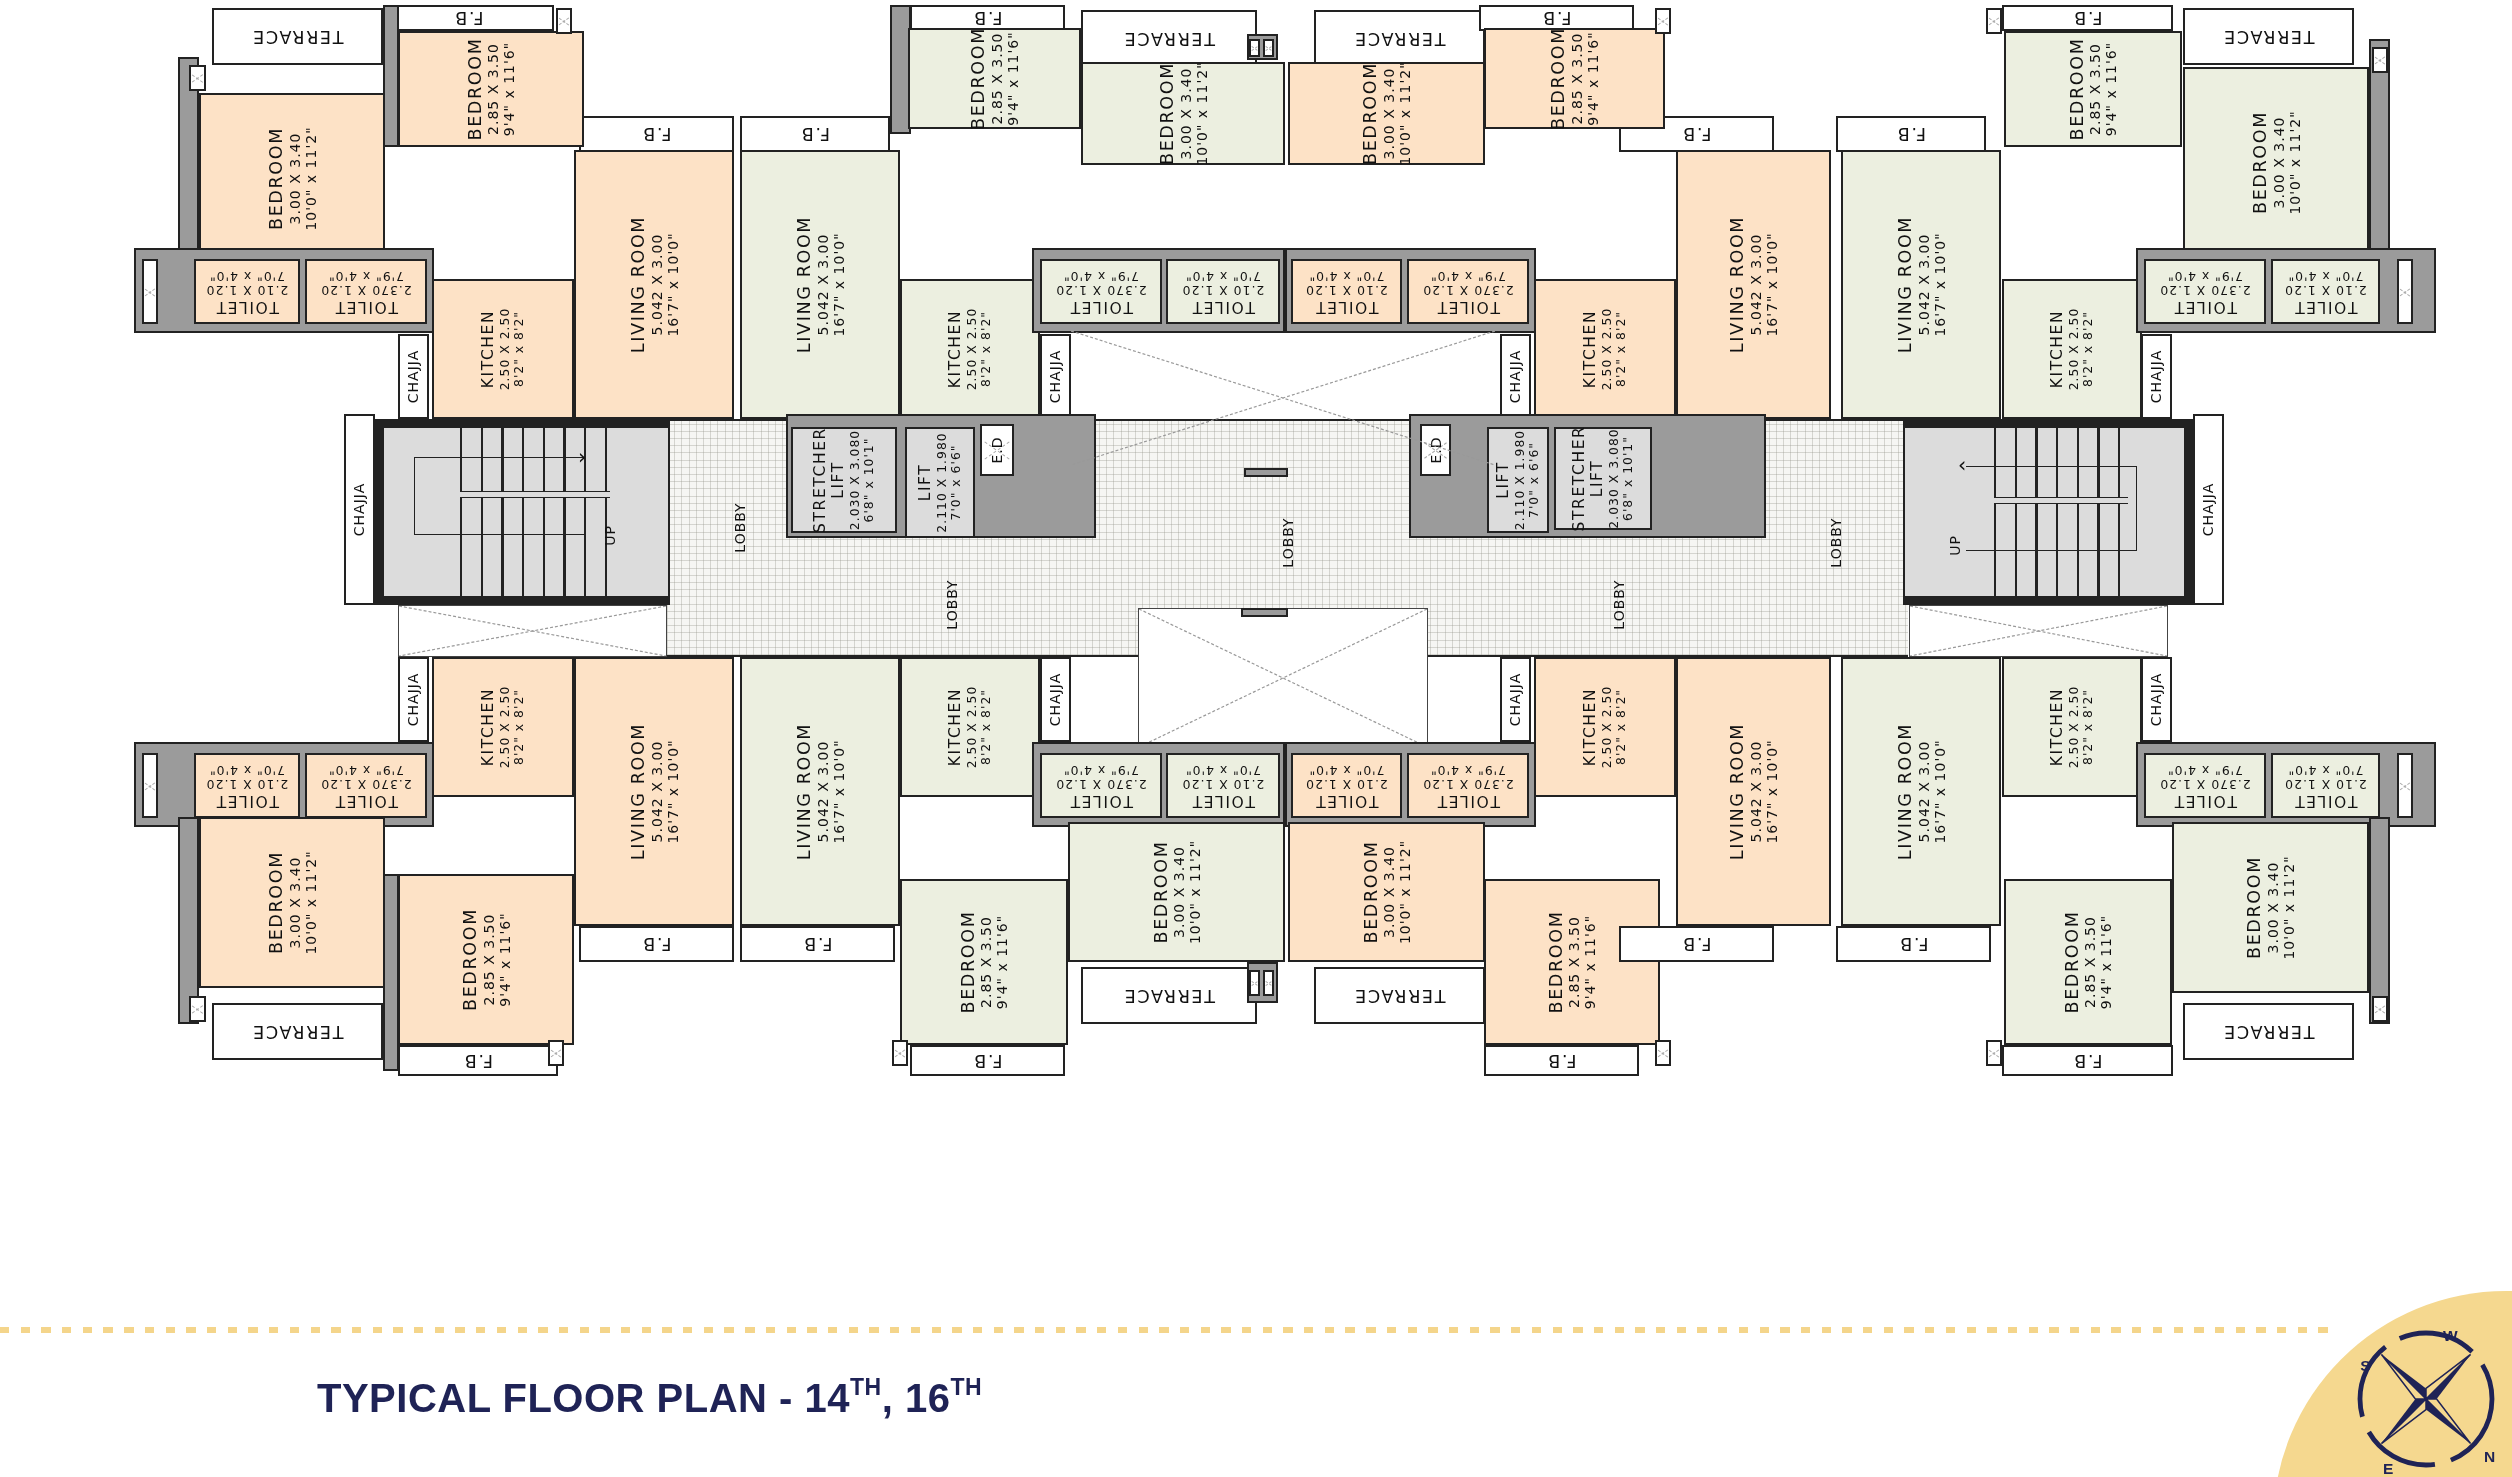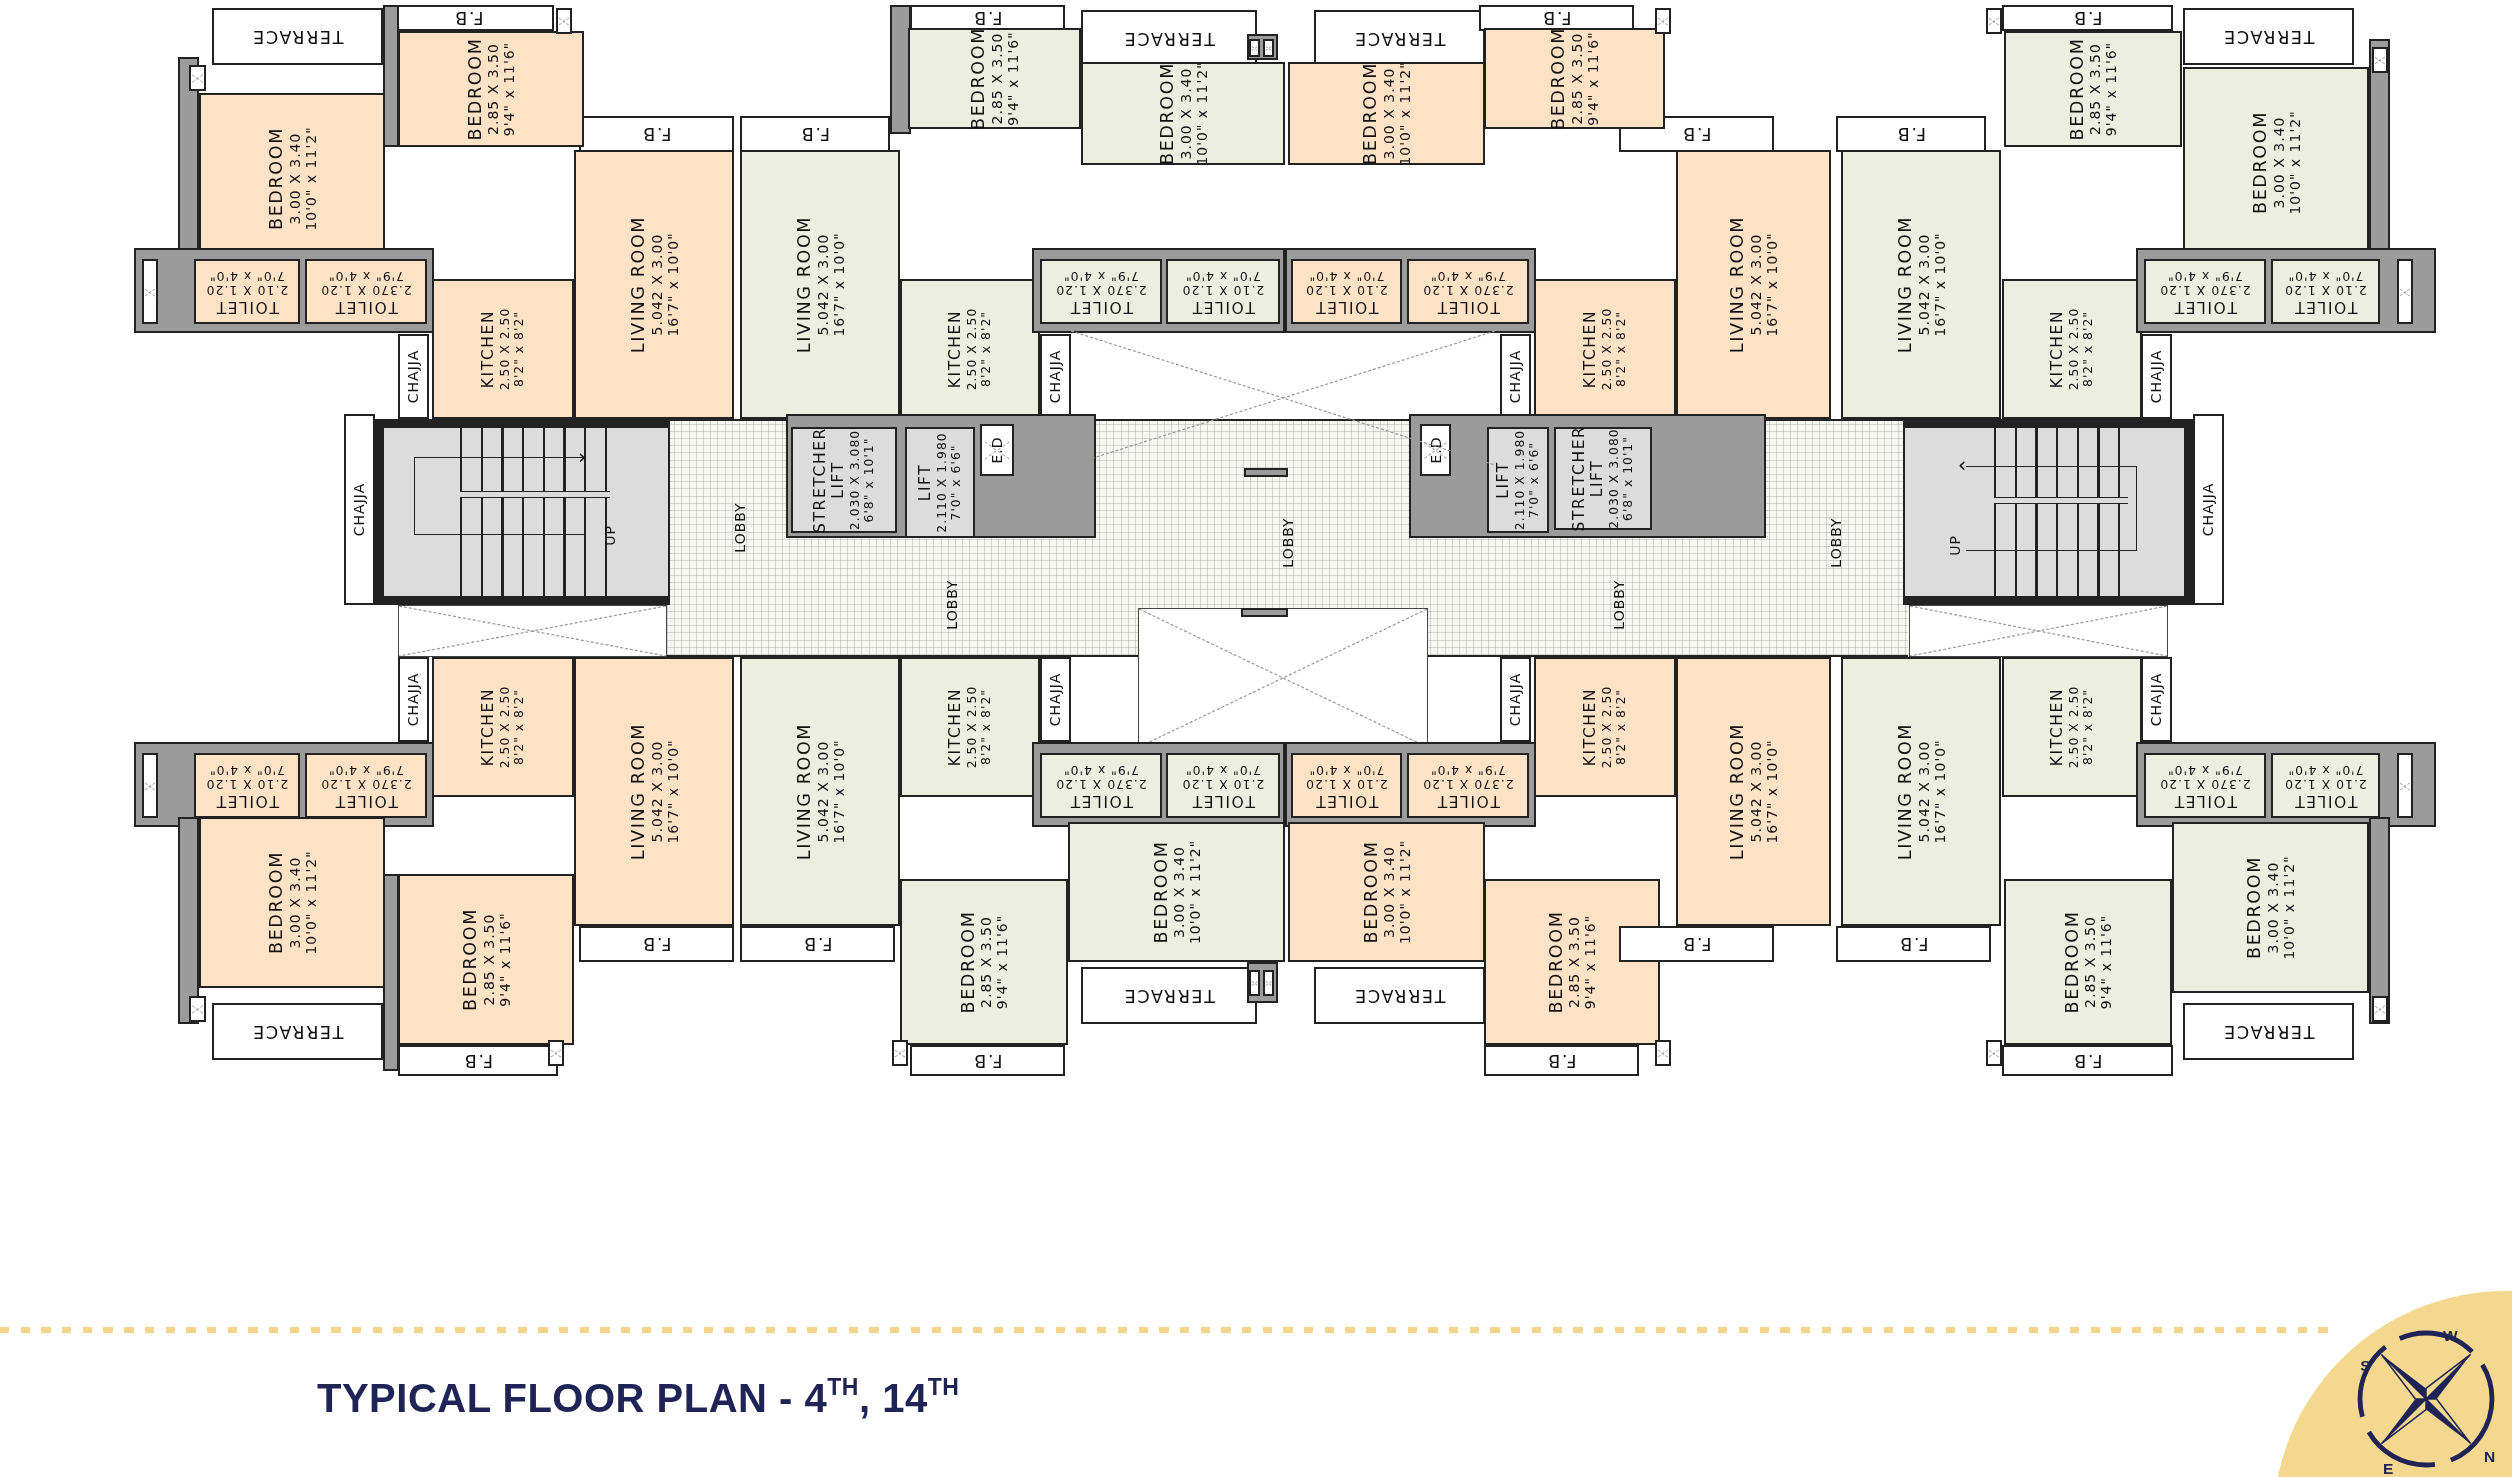--- a/index.html
+++ b/index.html
@@ -630,21 +630,21 @@
     <div class="balcony" style="left:2183px;top:1003px;width:171px;height:57px;"></div>
     <div class="lbl rot-180" style="left:2183px;top:1003px;width:171px;height:57px;">
         <span class="name">TERRACE</span>
       </div>
   </div>
 </div>
 
 <div class="dotline"></div>
 
 <div class="title">
-  <span>TYPICAL FLOOR PLAN - 4</span><sup>TH</sup><span>, 14</span><sup>TH</sup>
+  <span>TYPICAL FLOOR PLAN - 14</span><sup>TH</sup><span>, 16</span><sup>TH</sup>
 </div>
 
 <div class="compass-bg"></div>
 <div class="compass">
   <svg viewBox="0 0 100 100" width="150" height="150">
     <circle cx="50" cy="50" r="44" fill="none" stroke="#1f2356" stroke-width="3.2" stroke-dasharray="52 11"></circle>
     <g transform="rotate(-45 50 50)">
       <polygon points="50,8 55,45 50,50" fill="#1f2356"></polygon>
       <polygon points="50,8 45,45 50,50" fill="#f5d88f" stroke="#1f2356" stroke-width="1"></polygon>
       <polygon points="50,92 45,55 50,50" fill="#1f2356"></polygon>

